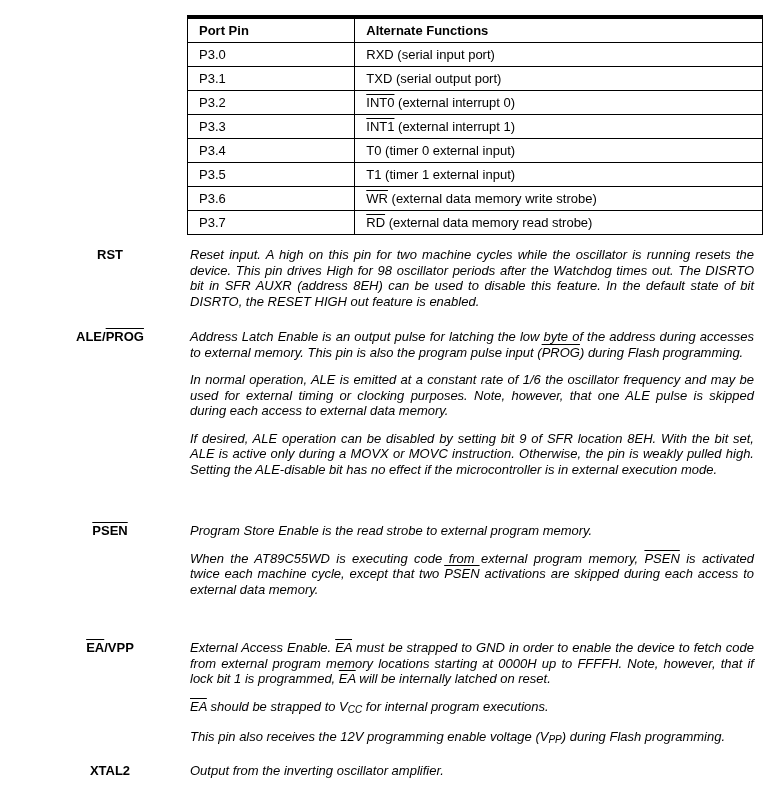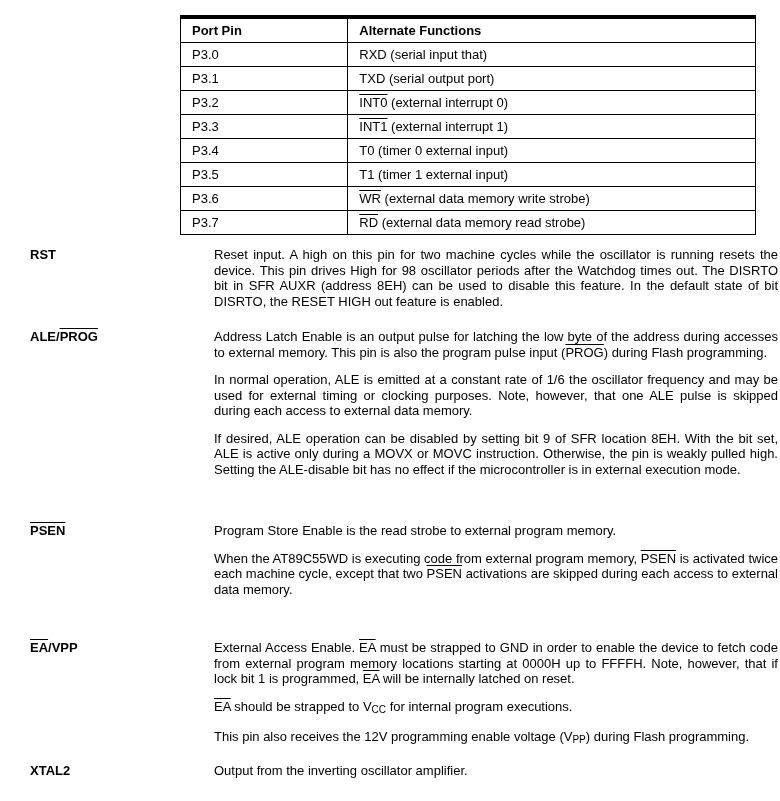--- a/index.html
+++ b/index.html
@@ -8,21 +8,21 @@
     width: 780px;
     height: 801px;
     background: #ffffff;
     font-family: "Liberation Sans", sans-serif;
     font-size: 13px;
     color: #000000;
     overflow: hidden;
   }
   .pin-table {
     position: absolute;
-    left: 180px;
+    left: 187px;
     top: 15px;
     width: 576px;
     border-collapse: collapse;
     table-layout: fixed;
     border: 1px solid #000;
     border-top: 4px solid #000;
   }
   .pin-table th, .pin-table td {
     border: 1px solid #000;
     height: 23px;
@@ -38,34 +38,35 @@
   .col-func { width: 407px; }
 
   .section {
     position: absolute;
     left: 0;
     width: 780px;
     display: flex;
     align-items: flex-start;
   }
   .sec-label {
-    width: 214px;
+    width: 190px;
     box-sizing: border-box;
     padding-left: 30px;
     font-weight: bold;
     line-height: 15.5px;
     flex: 0 0 auto;
+    text-align: center;
   }
   .sec-body {
     width: 580px;
     flex: 0 0 auto;
     text-align: justify;
     line-height: 15.5px;
   }
-  .para { margin: 0 16px 12px 0; }
+  .para { margin: 0 16px 12px 0; font-style: italic; }
   .para:last-child { margin-bottom: 0; }
 
   .ov { text-decoration: overline; }
   .sb { font-size: 10px; vertical-align: -2px; letter-spacing: 0; }
 </style>
 </head>
 <body>
 
 <div class="page">
 
@@ -76,21 +77,21 @@
     </colgroup>
     <thead>
       <tr>
         <th>Port Pin</th>
         <th>Alternate Functions</th>
       </tr>
     </thead>
     <tbody>
       <tr>
         <td>P3.0</td>
-        <td><span>RXD (serial input that)</span></td>
+        <td><span>RXD (serial input port)</span></td>
       </tr>
       <tr>
         <td>P3.1</td>
         <td><span>TXD (serial output port)</span></td>
       </tr>
       <tr>
         <td>P3.2</td>
         <td><span class="ov">INT0</span><span> (external interrupt 0)</span></td>
       </tr>
       <tr>

